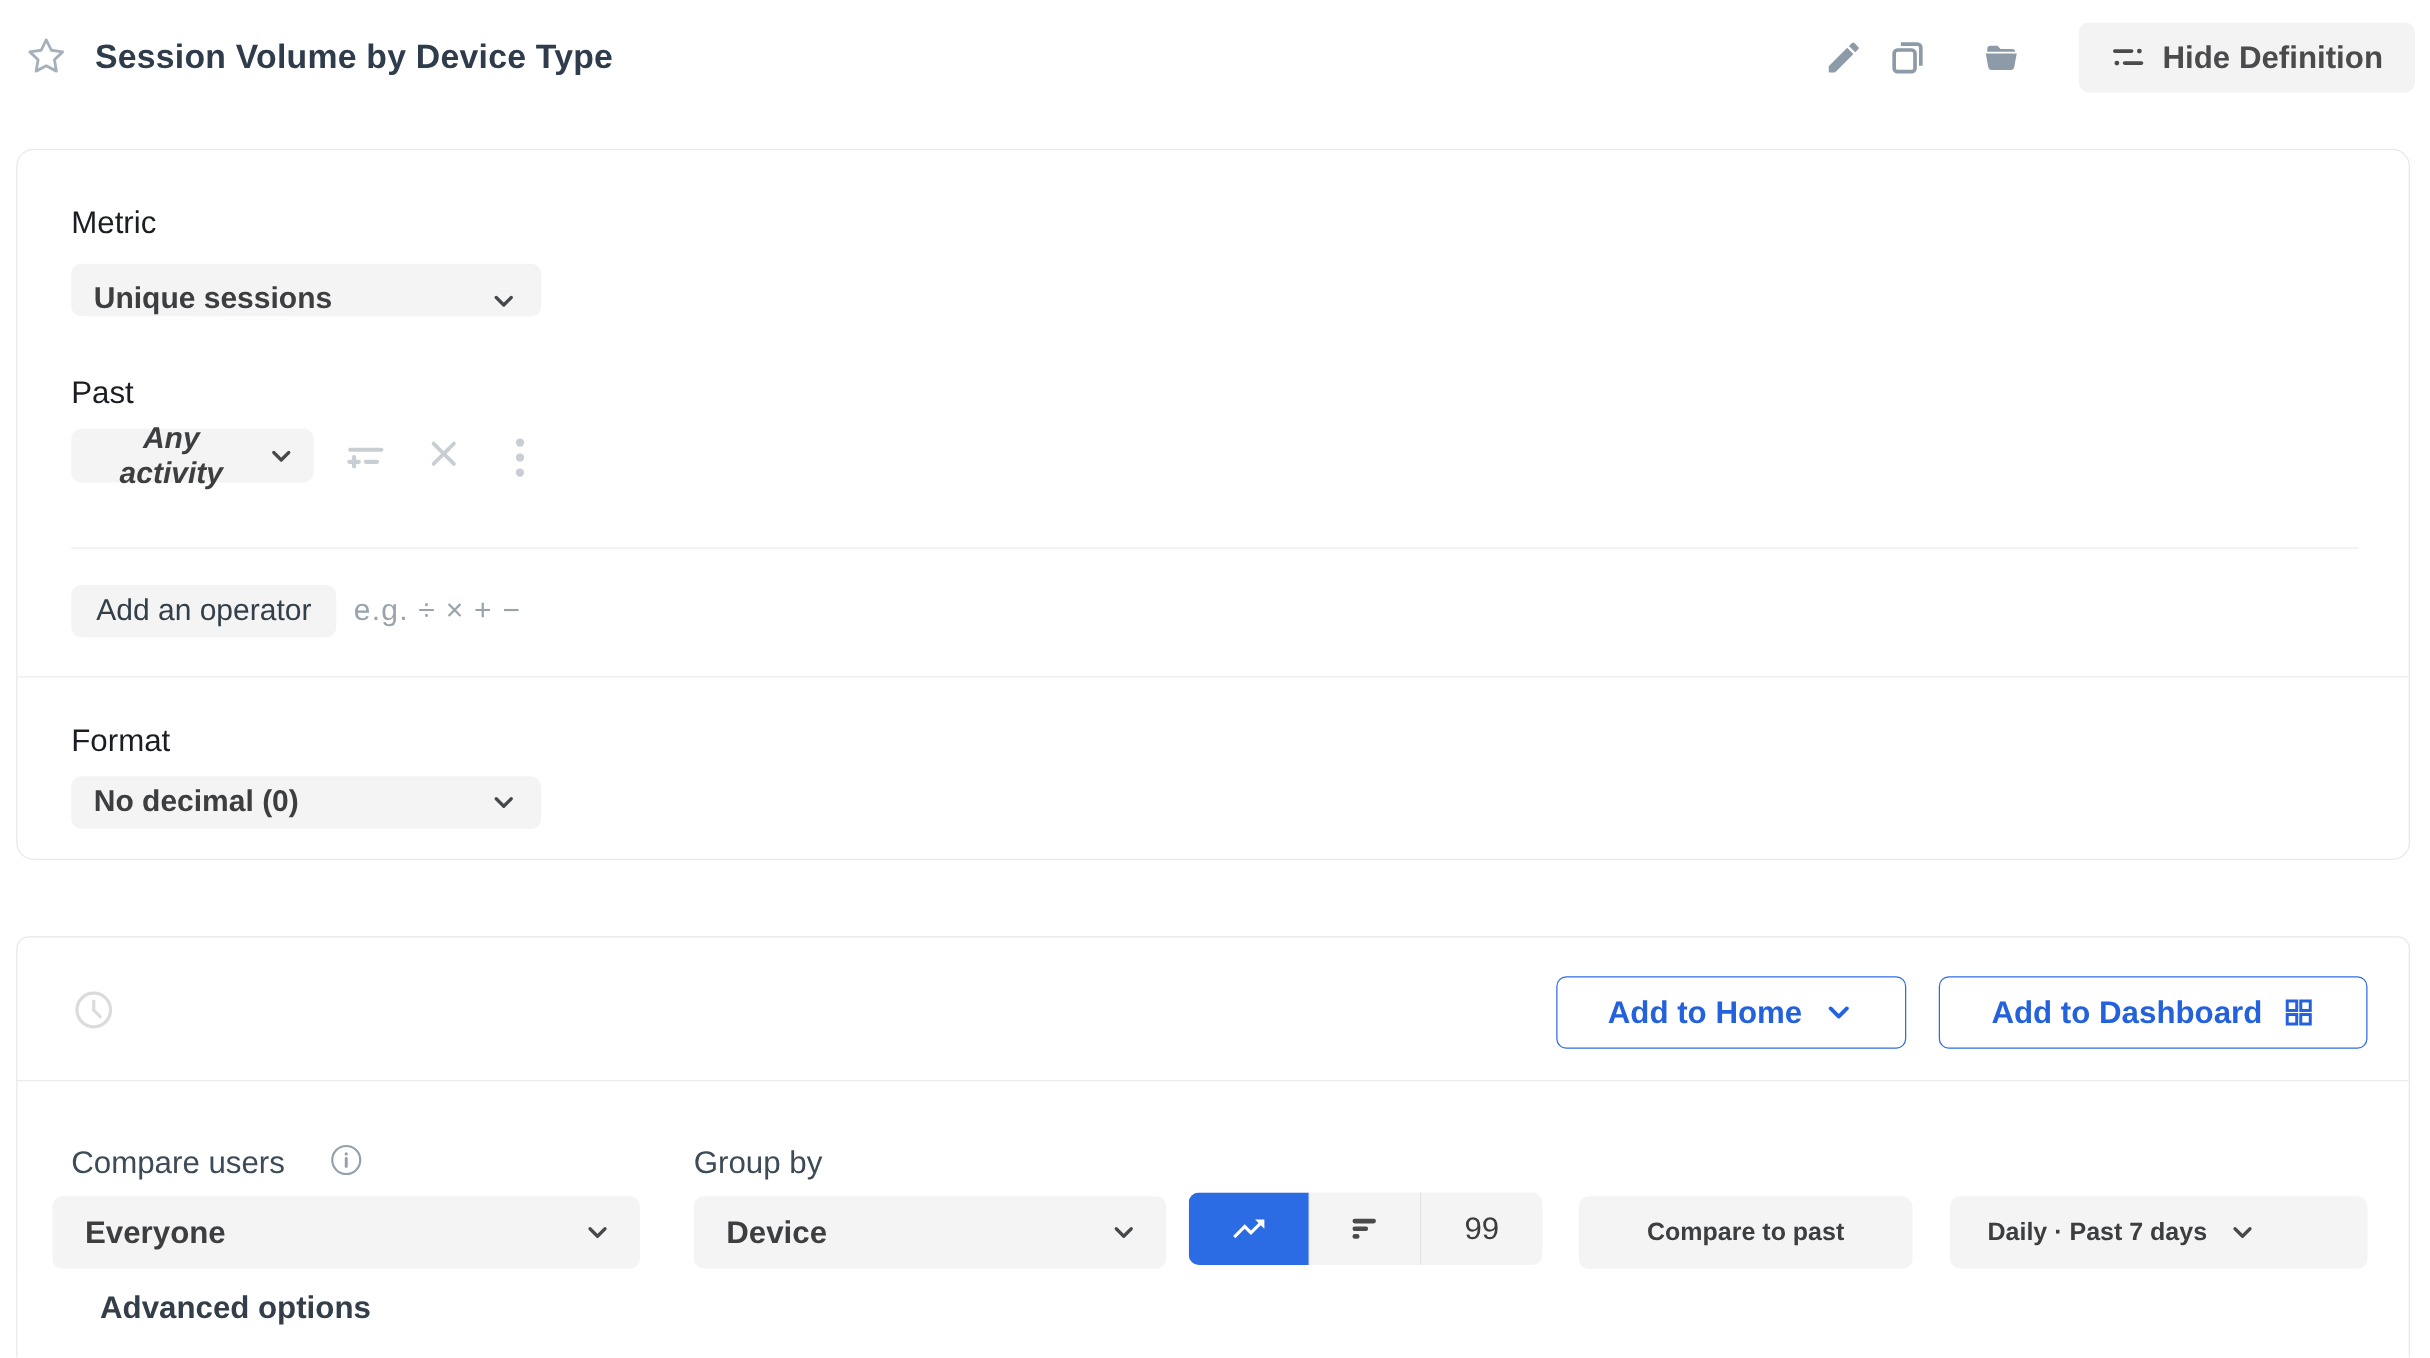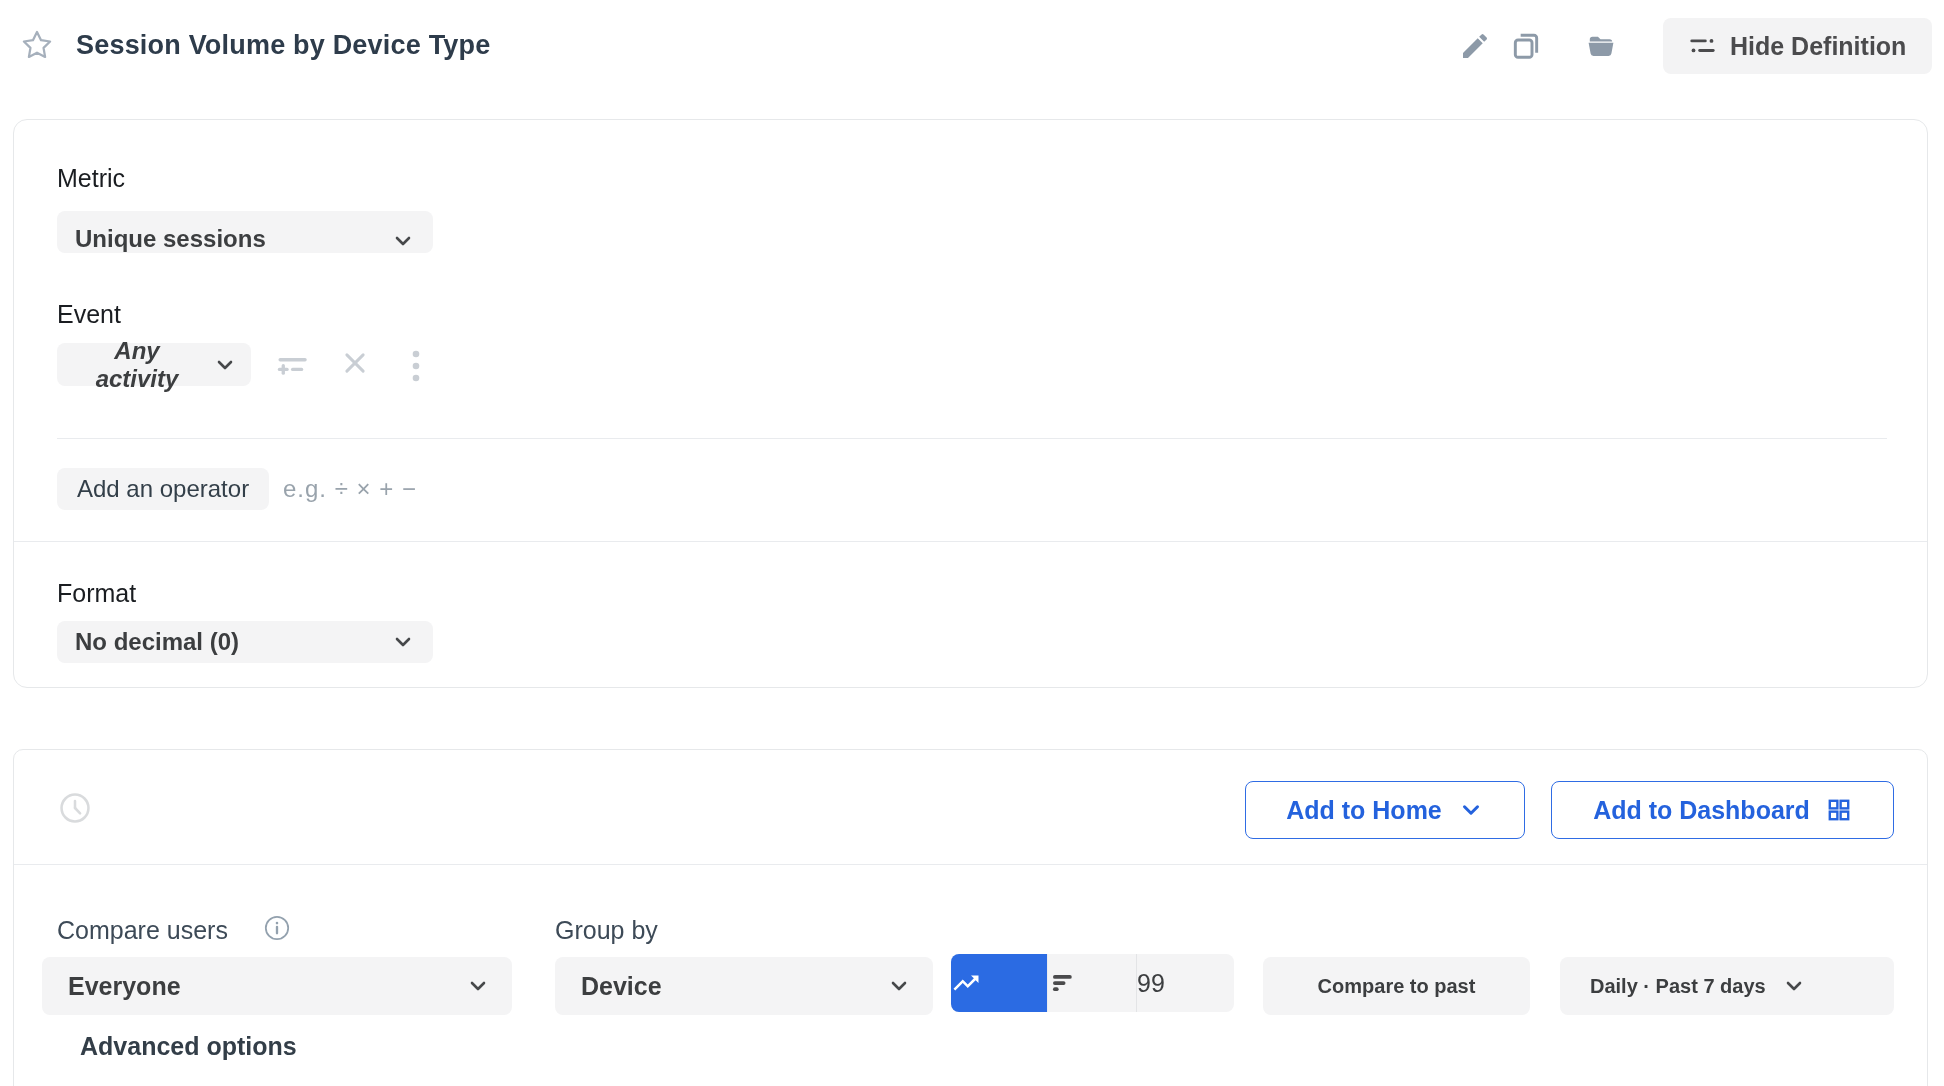--- a/index.html
+++ b/index.html
@@ -62,21 +62,21 @@
 
   #info-ic { position:absolute; left:249px; top:164px; width:28px; height:28px; color:#93a1ae; cursor:pointer; }
 
   .big-ctl { height:58px; top:207px; }
   #everyone-dd { left:28px;  width:470px; padding:0 22px 0 26px; }
   #device-dd   { left:541px; width:378px; padding:0 22px 0 26px; }
   .big-ctl .txt { font-size:25px; }
 
   .seg-group { position:absolute; left:937px; top:204px; height:58px; width:283px;
     display:flex; border-radius:8px; overflow:hidden; background:#f4f4f5; }
-  .seg { display:flex; align-items:center; justify-content:flex-start; cursor:pointer; }
+  .seg { display:flex; align-items:center; justify-content:center; cursor:pointer; }
   .seg.active { background:#2b6be3; }
   .seg svg { width:30px; height:30px; }
   #seg-line { width:96px; color:#ffffff; }
   #seg-bar  { width:89px; color:#4a4a4c; border-left:1px solid #ececee; }
   #seg-count{ width:98px; font-size:25px; font-weight:400; color:#3c3e40; border-left:1px solid #e3e4e6; }
 
   #compare-past-btn { left:1249px; width:267px; justify-content:center; }
   #daterange-dd { left:1546px; width:334px; padding:0 20px 0 30px; }
   #daterange-dd .chev { margin-left:16px; }
   #compare-past-btn .txt, #daterange-dd .txt { font-size:20px; }
@@ -131,21 +131,21 @@
     <div class="sec-label" style="top:44px;">Metric</div>
     <button class="ctl" id="metric-dd">
       <span class="txt">Unique sessions</span>
       <span class="chev">
         <svg viewBox="0 0 24 24" fill="none" stroke="currentColor" stroke-width="2.6" stroke-linecap="round" stroke-linejoin="round">
             <polyline points="6,9 12,15 18,9"></polyline>
           </svg>
       </span>
     </button>
 
-    <div class="sec-label" style="top:180px;">Event</div>
+    <div class="sec-label" style="top:180px;">Past</div>
     <button class="ctl" id="event-dd">
       <span class="txt">Any activity</span>
       <span class="chev">
         <svg viewBox="0 0 24 24" fill="none" stroke="currentColor" stroke-width="2.6" stroke-linecap="round" stroke-linejoin="round">
             <polyline points="6,9 12,15 18,9"></polyline>
           </svg>
       </span>
     </button>
 
     <span class="evt-icon" id="ic-addfilter">

